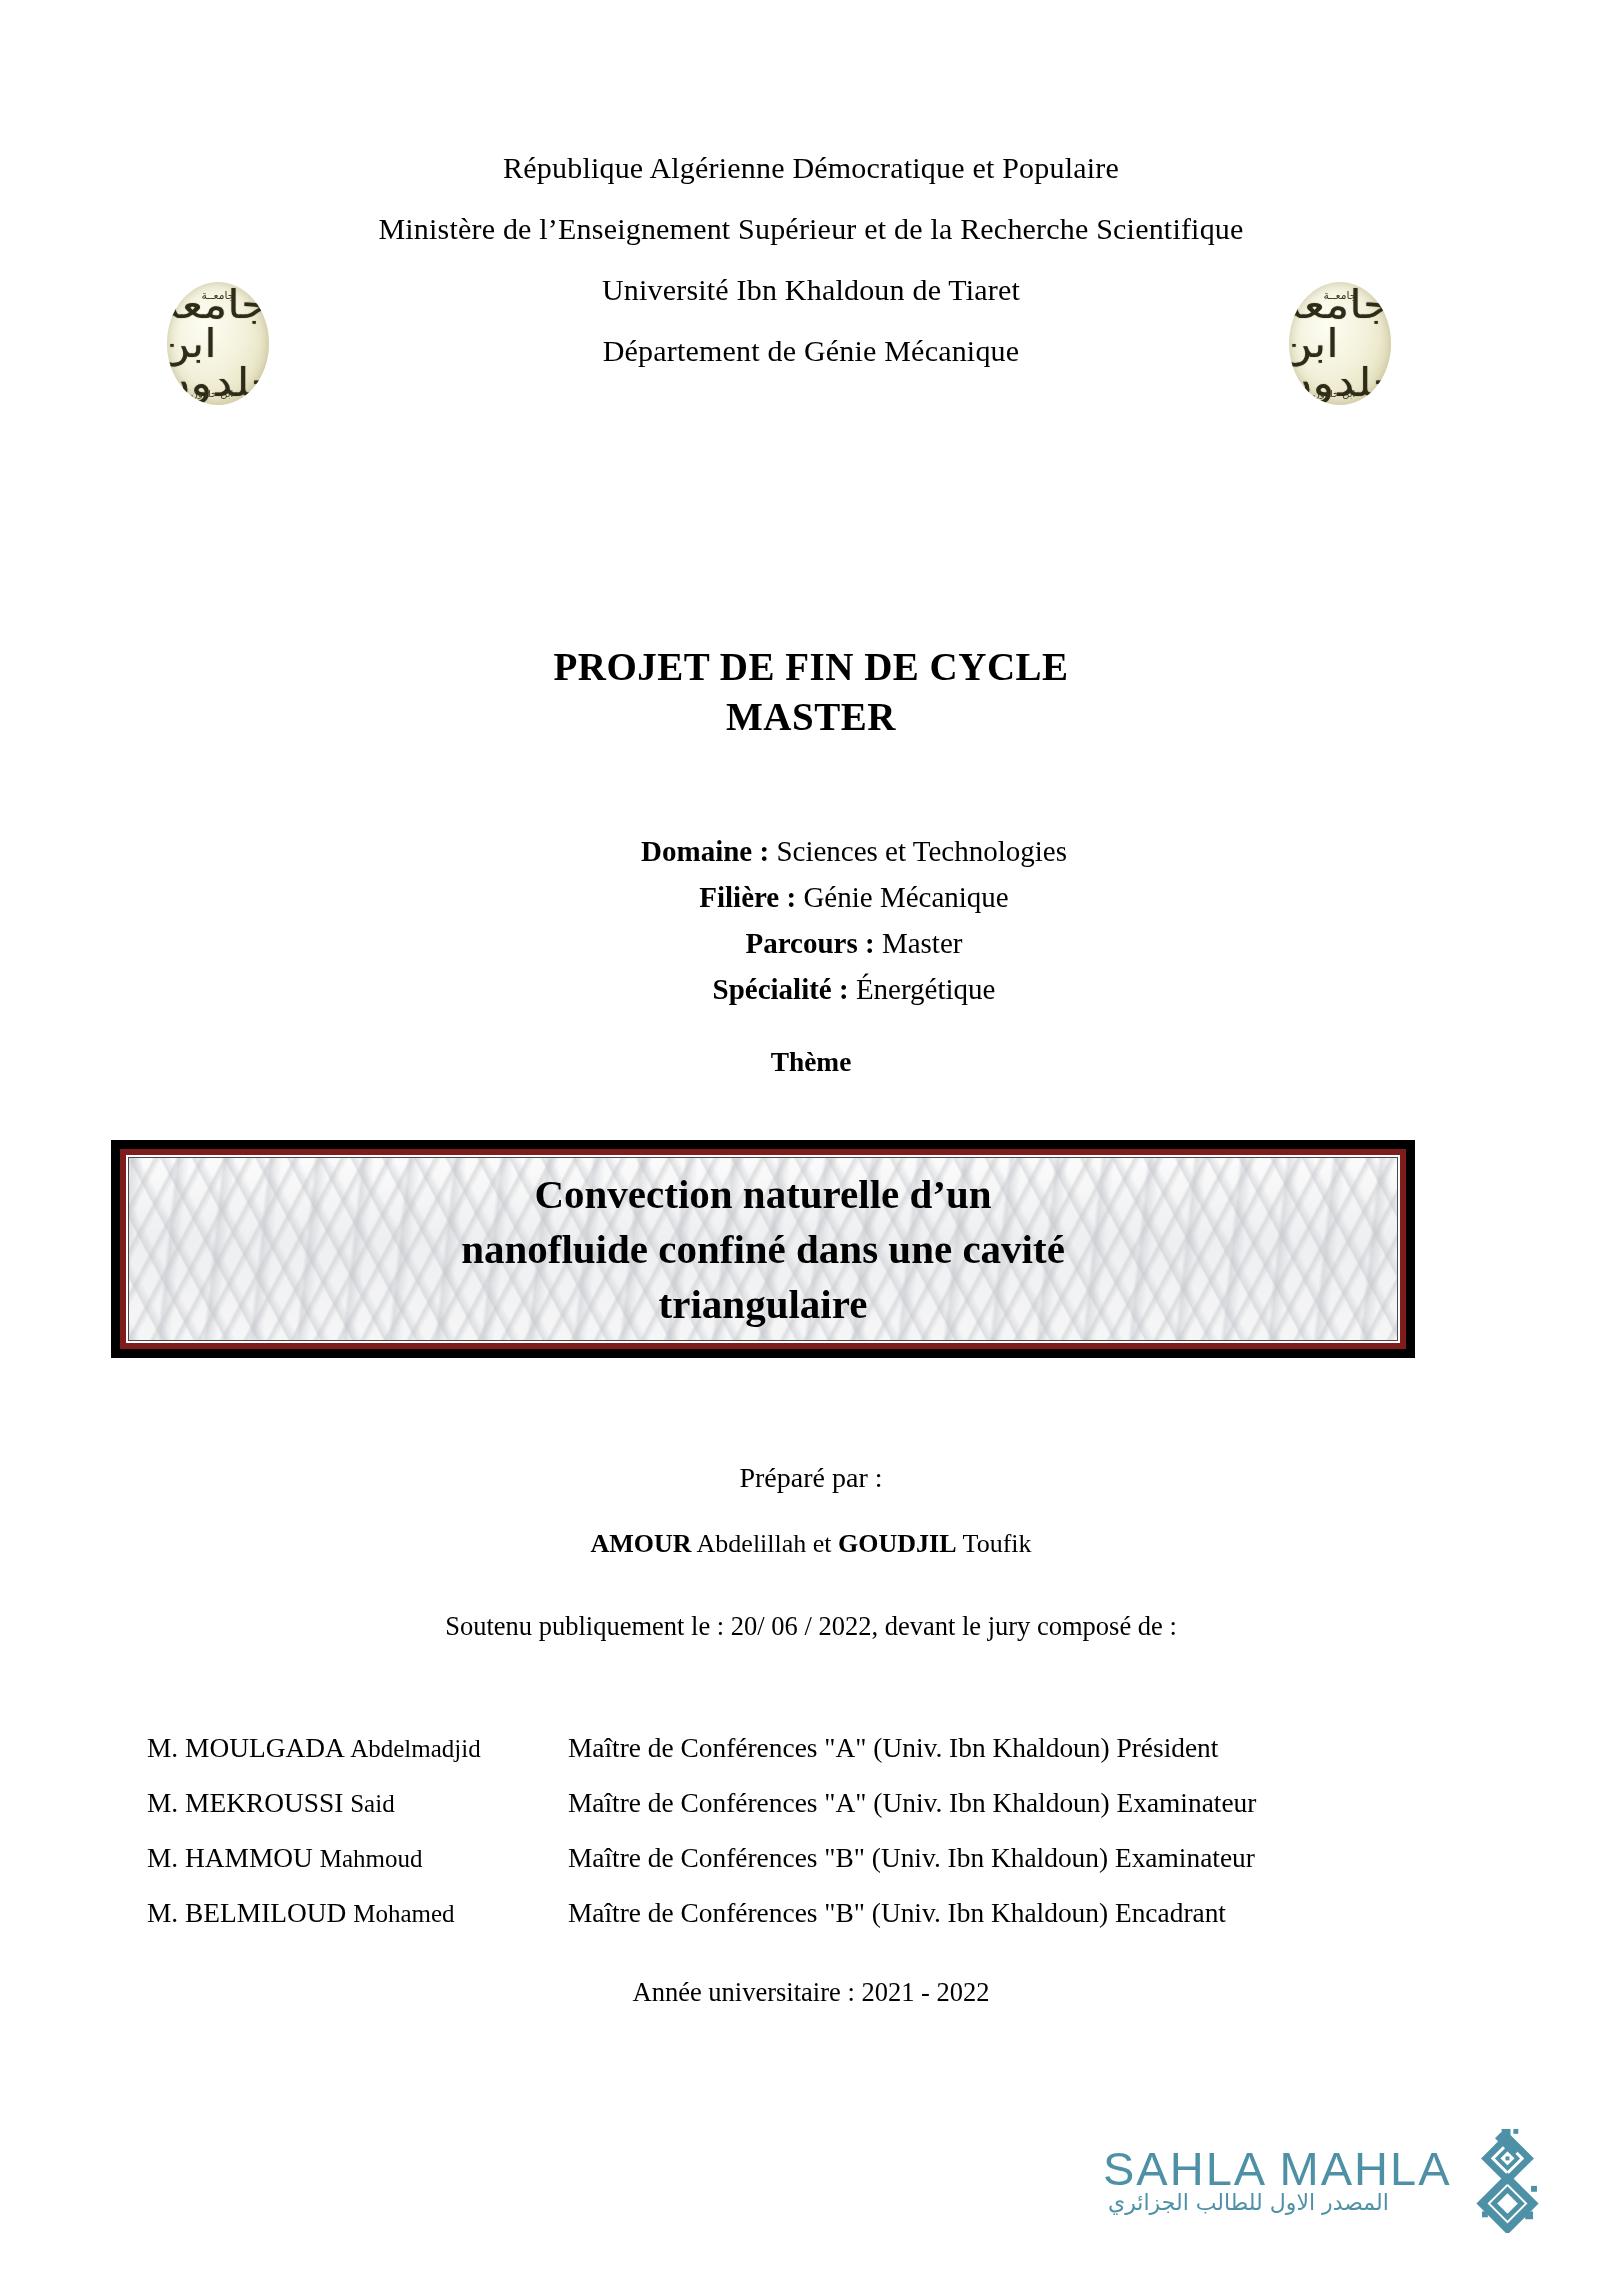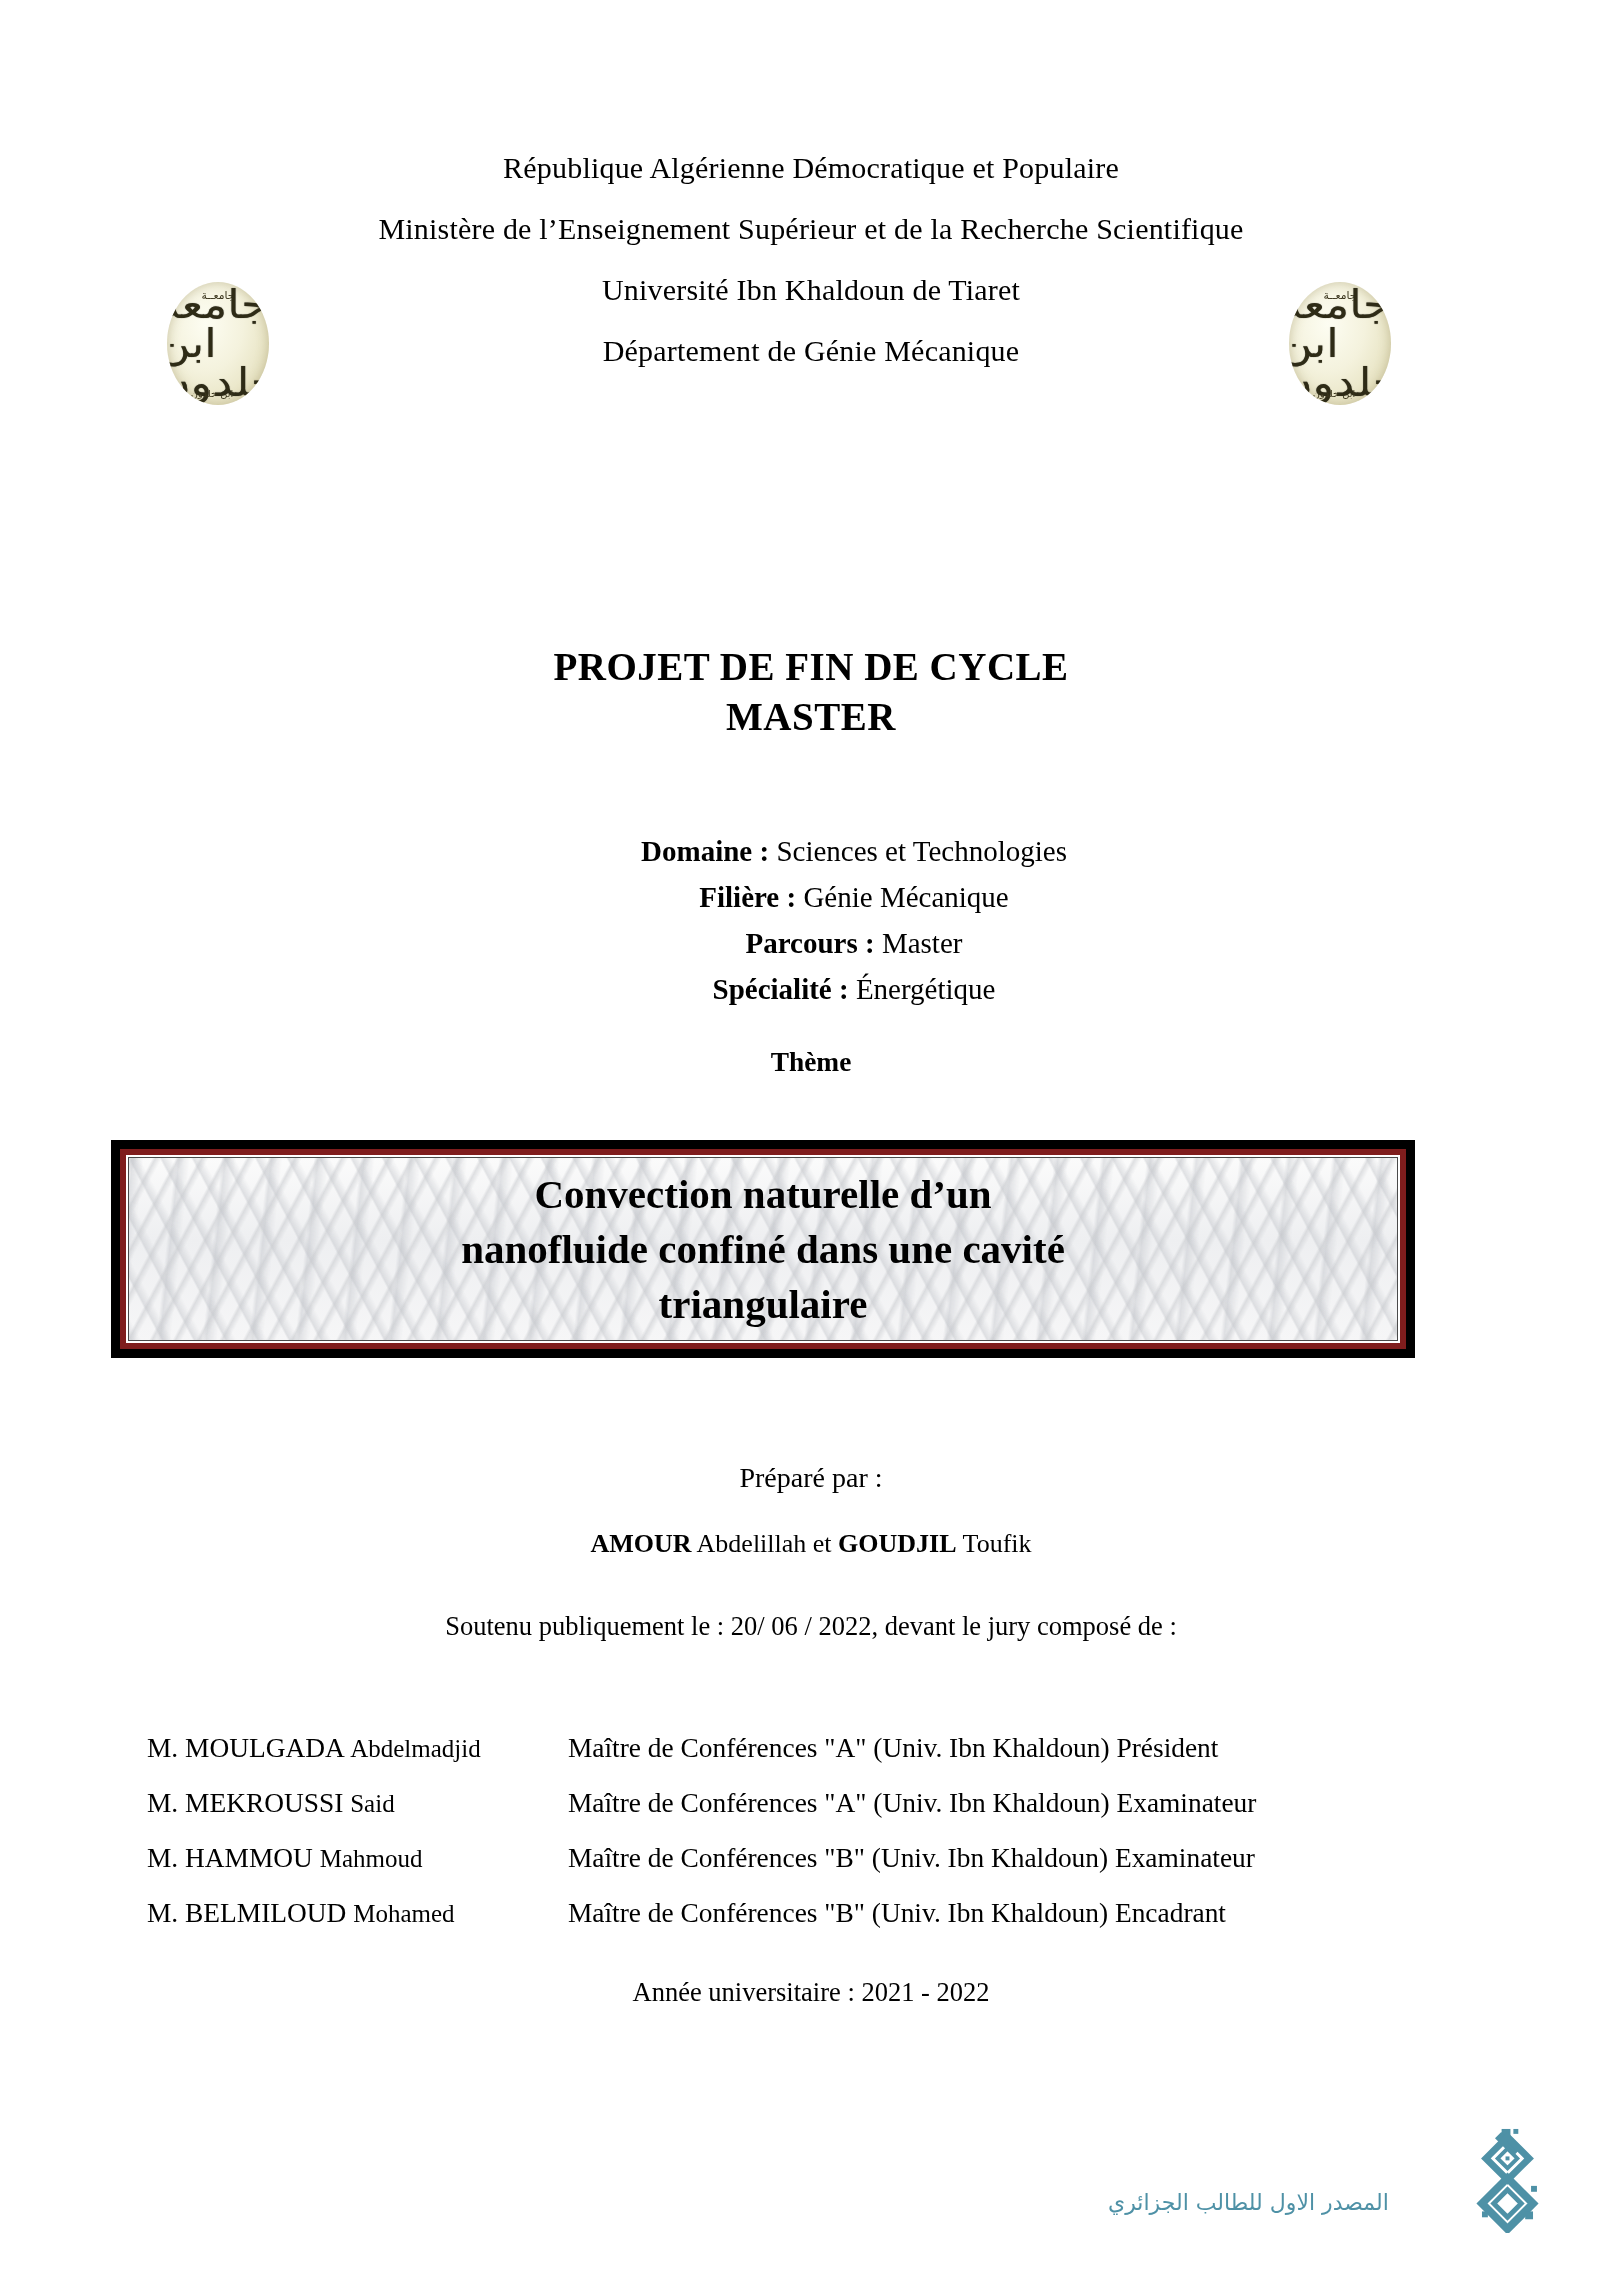--- a/index.html
+++ b/index.html
@@ -369,20 +369,21 @@
     </div>
     <div class="jury-row">
       <div class="jury-name"><span class="fam">M. BELMILOUD</span> <span class="giv">Mohamed</span></div>
       <div class="jury-grade">Maître de Conférences "B" (Univ. Ibn Khaldoun) Encadrant</div>
     </div>
   </div>
 
   <div class="annee">Année universitaire : 2021 - 2022</div>
 
   <div class="watermark">
+    <div class="wm-text">SAHLA MAHLA</div>
     <div class="wm-sub">المصدر الاول للطالب الجزائري</div>
     <svg class="wm-mark" viewBox="0 0 74 108">
       <g fill="#4e91a6">
         <rect x="31" y="2" width="9" height="9"></rect>
         <rect x="43" y="2" width="5" height="5"></rect>
         <rect x="24" y="13" width="26" height="9" transform="rotate(45 37 17)"></rect>
         <path d="M37 10 L59 32 L37 54 L15 32 Z" fill="none" stroke="#4e91a6" stroke-width="7"></path>
         <path d="M37 22 L47 32 L37 42 L27 32 Z" fill="none" stroke="#4e91a6" stroke-width="4"></path>
         <rect x="35" y="30" width="4" height="4"></rect>
         <path d="M37 52 L63 78 L37 104 L11 78 Z" fill="none" stroke="#4e91a6" stroke-width="8"></path>

